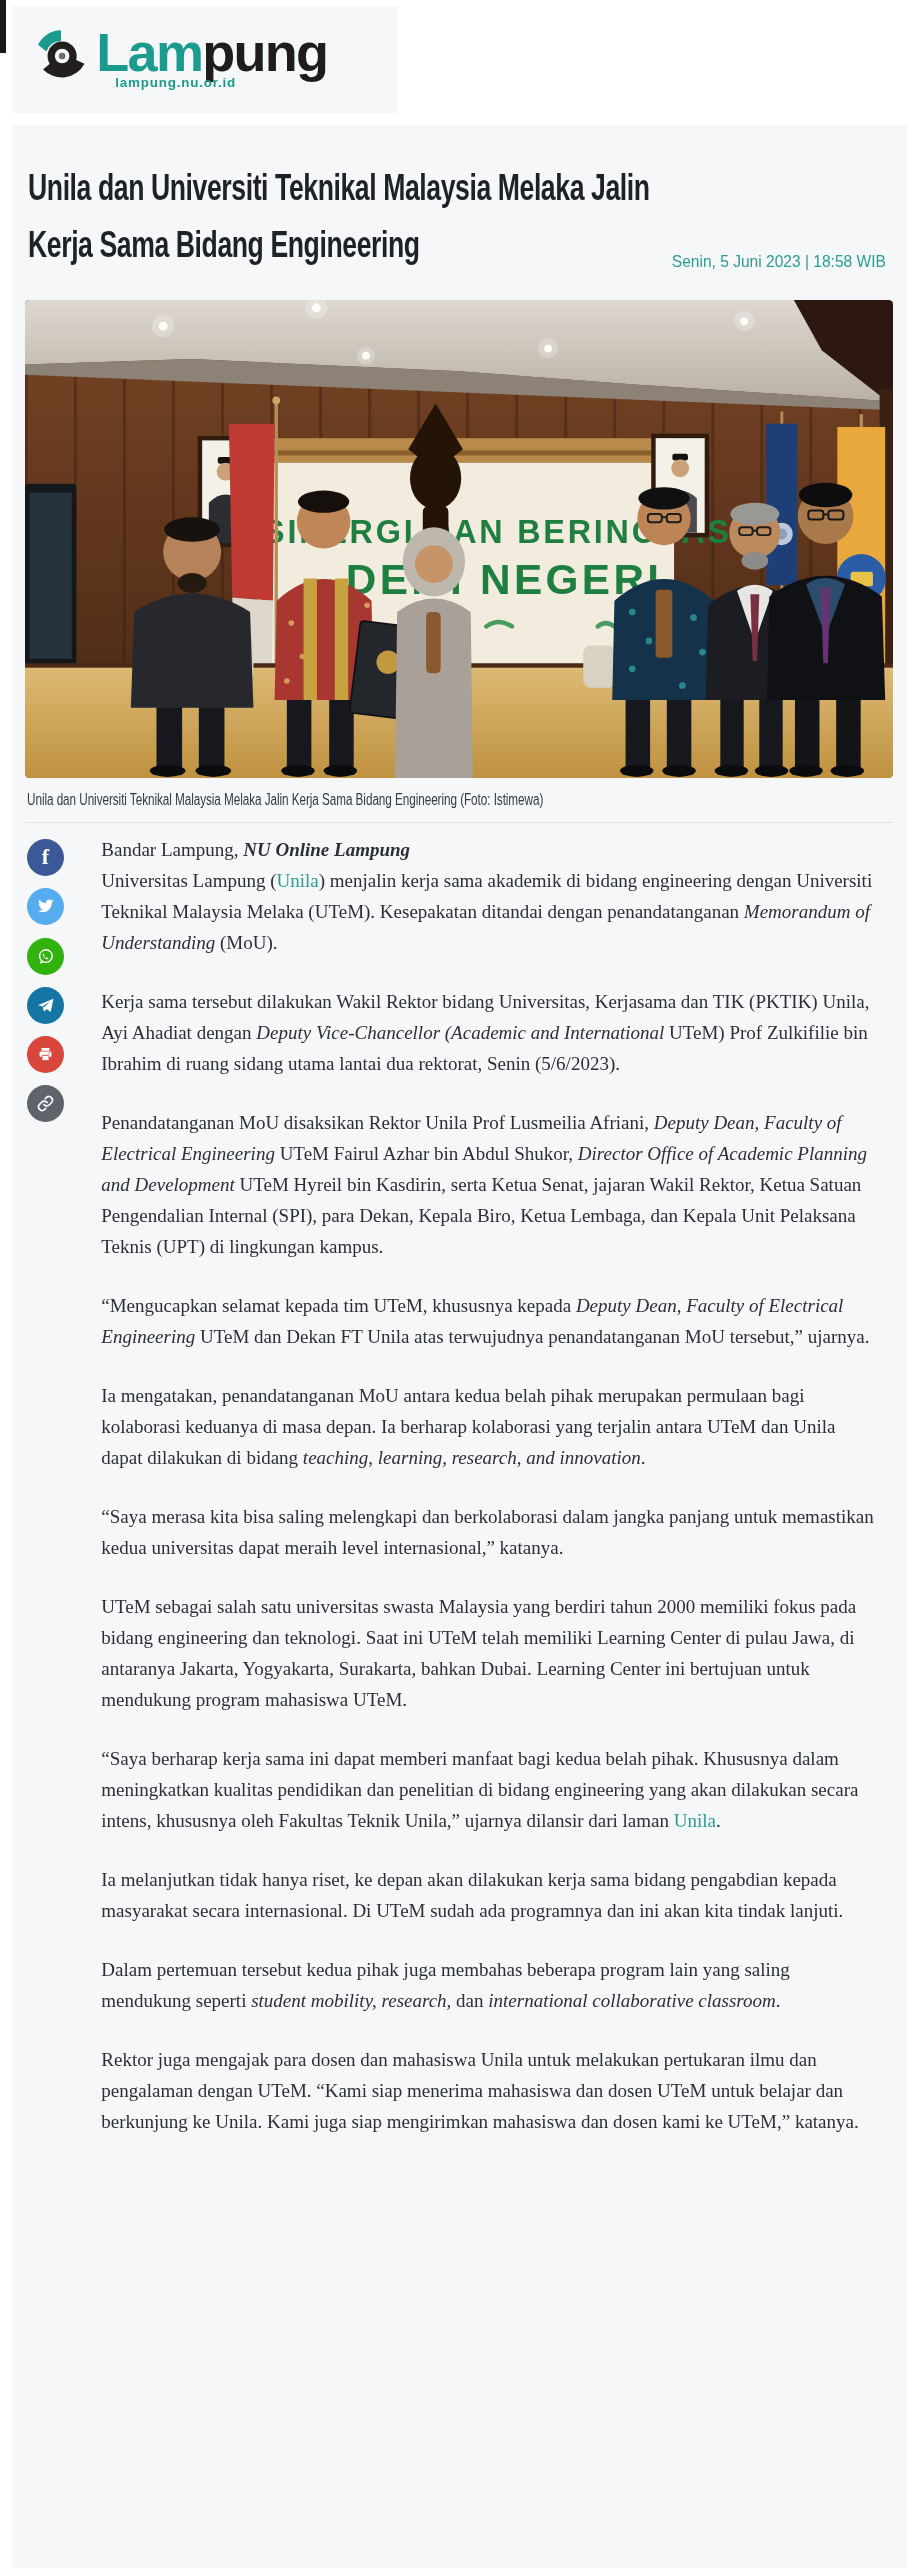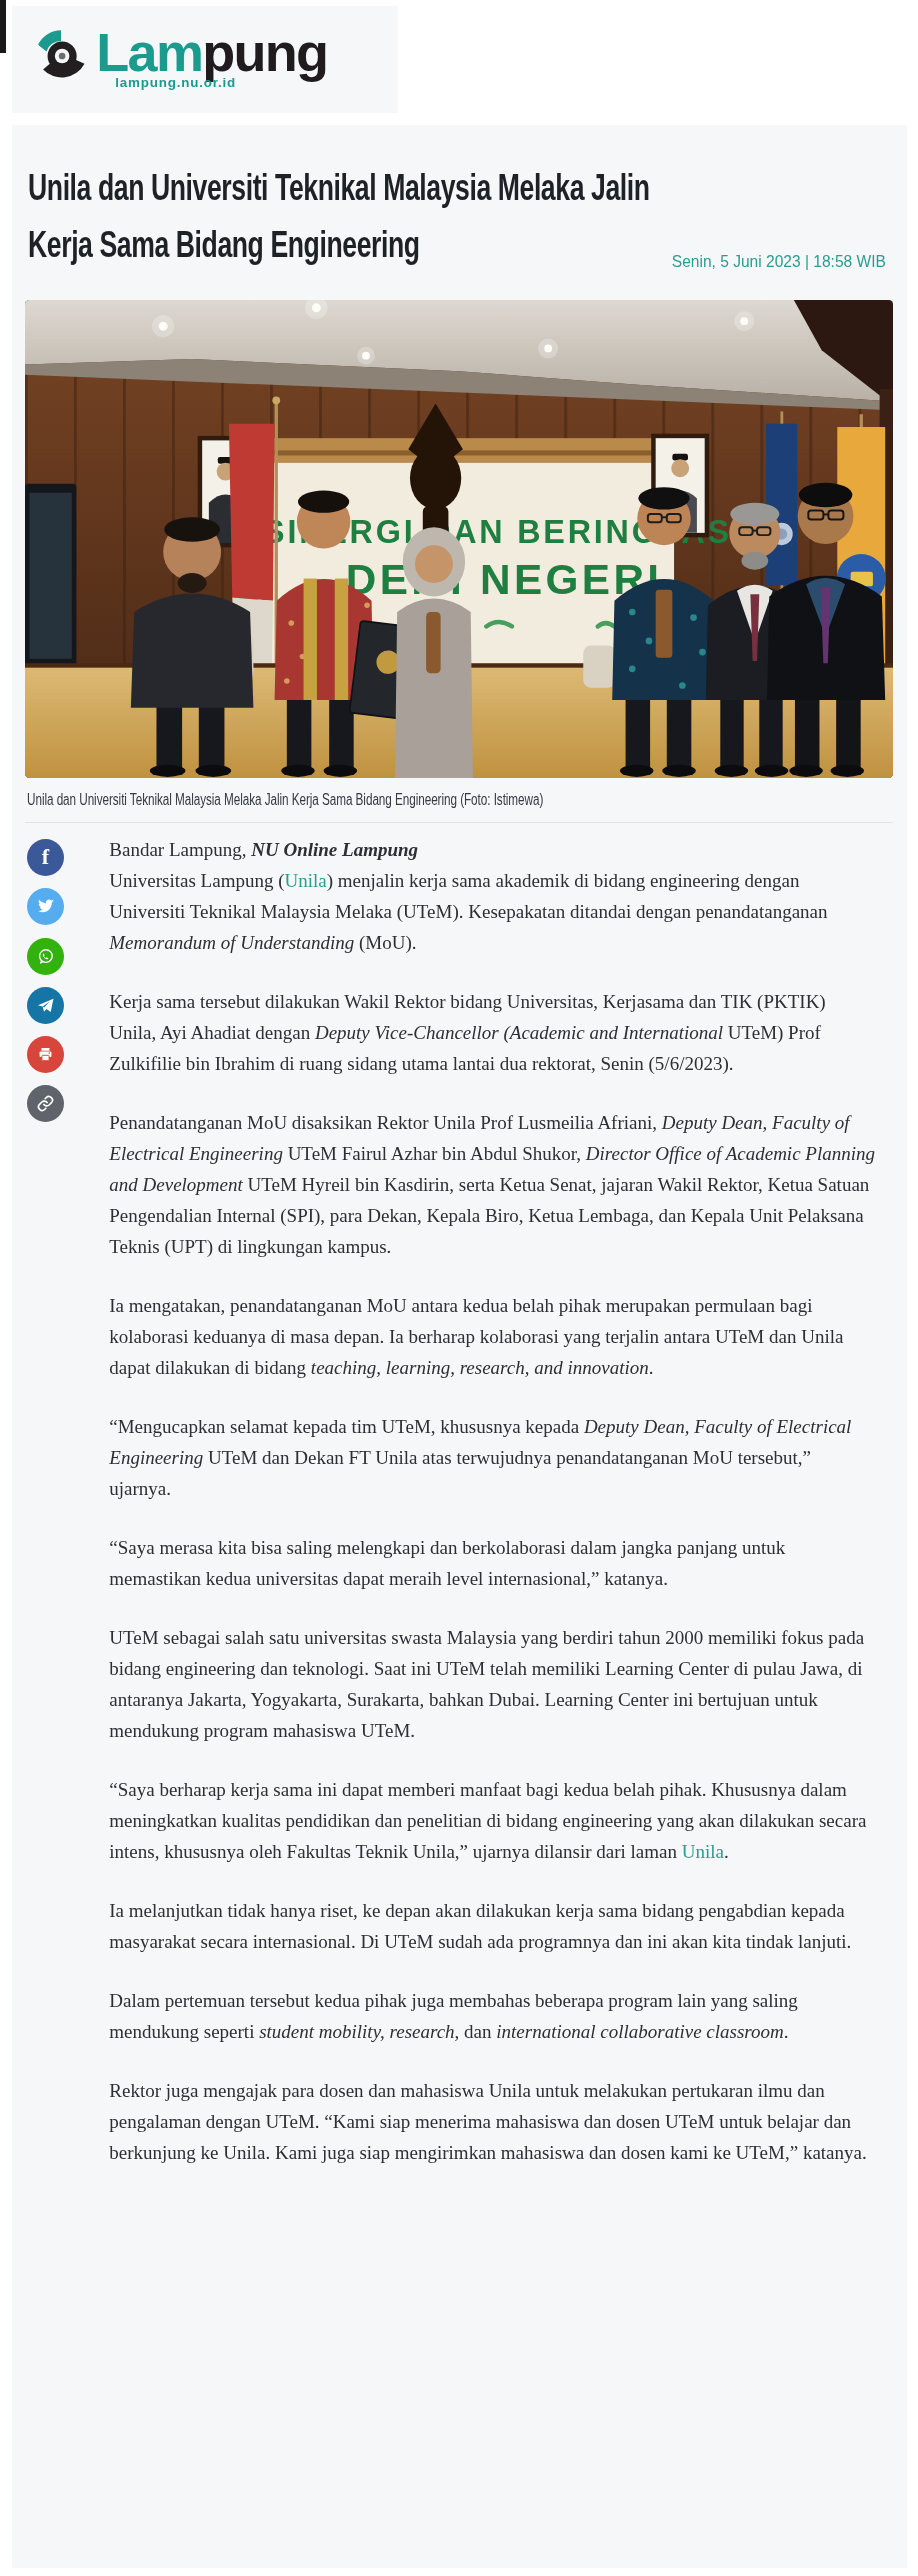--- a/index.html
+++ b/index.html
@@ -51,21 +51,21 @@
     width:37px;height:37px;border-radius:50%;border:none;padding:0;cursor:pointer;
     display:flex;align-items:center;justify-content:center;background:#888;
   }
   .share-btn svg{width:19px;height:19px;display:block;}
   .fb-f{font-family:"Liberation Serif",serif;font-weight:700;font-size:22px;color:#fff;line-height:1;margin-top:-1.1px;}
   
   .article-body{
     position:absolute;left:89px;top:709px;width:775px;
     font-family:"Liberation Serif",serif;font-size:19px;line-height:31px;color:var(--body-text);
   }
-  .article-body p{margin:0 0 28px 8px;}
+  .article-body p{margin:0 0 28px 0;}
   .article-body em{font-style:italic;}
   .article-body strong.bi{font-weight:700;font-style:italic;}
   a.inline-link{color:var(--teal);text-decoration:none;cursor:pointer;}
 </style>
 </head>
 <body>
 
 <div class="corner-bar"></div>
 
 <header class="header-card">
@@ -337,22 +337,22 @@
             <path d="M14 10.8a4.6 4.6 0 0 0-6.9-.4l-2.6 2.6a4.6 4.6 0 0 0 6.5 6.5l1.5-1.5"></path>
           </g>
         </svg>
     </button>
   </div>
 
   <div class="article-body">
       <p><span>Bandar Lampung, </span><strong class="bi">NU Online Lampung</strong><br><span>Universitas Lampung (</span><a class="inline-link" href="#">Unila</a><span>) menjalin kerja sama akademik di bidang engineering dengan Universiti Teknikal Malaysia Melaka (UTeM). Kesepakatan ditandai dengan penandatanganan </span><em>Memorandum of Understanding</em><span> (MoU).</span></p>
       <p><span>Kerja sama tersebut dilakukan Wakil Rektor bidang Universitas, Kerjasama dan TIK (PKTIK) Unila, Ayi Ahadiat dengan </span><em>Deputy Vice-Chancellor (Academic and International</em><span> UTeM) Prof Zulkifilie bin Ibrahim di ruang sidang utama lantai dua rektorat, Senin (5/6/2023).</span></p>
       <p><span>Penandatanganan MoU disaksikan Rektor Unila Prof Lusmeilia Afriani, </span><em>Deputy Dean, Faculty of Electrical Engineering</em><span> UTeM Fairul Azhar bin Abdul Shukor, </span><em>Director Office of Academic Planning and Development</em><span> UTeM Hyreil bin Kasdirin, serta Ketua Senat, jajaran Wakil Rektor, Ketua Satuan Pengendalian Internal (SPI), para Dekan, Kepala Biro, Ketua Lembaga, dan Kepala Unit Pelaksana Teknis (UPT) di lingkungan kampus.</span></p>
+      <p><span>“Mengucapkan selamat kepada tim UTeM, khususnya kepada </span><em>Deputy Dean, Faculty of Electrical Engineering</em><span> UTeM dan Dekan FT Unila atas terwujudnya penandatanganan MoU tersebut,” ujarnya.</span></p>
       <p><span>Ia mengatakan, penandatanganan MoU antara kedua belah pihak merupakan permulaan bagi kolaborasi keduanya di masa depan. Ia berharap kolaborasi yang terjalin antara UTeM dan Unila dapat dilakukan di bidang </span><em>teaching, learning, research, and innovation</em><span>.</span></p>
-      <p><span>“Mengucapkan selamat kepada tim UTeM, khususnya kepada </span><em>Deputy Dean, Faculty of Electrical Engineering</em><span> UTeM dan Dekan FT Unila atas terwujudnya penandatanganan MoU tersebut,” ujarnya.</span></p>
       <p><span>“Saya merasa kita bisa saling melengkapi dan berkolaborasi dalam jangka panjang untuk memastikan kedua universitas dapat meraih level internasional,” katanya.</span></p>
       <p><span>UTeM sebagai salah satu universitas swasta Malaysia yang berdiri tahun 2000 memiliki fokus pada bidang engineering dan teknologi. Saat ini UTeM telah memiliki Learning Center di pulau Jawa, di antaranya Jakarta, Yogyakarta, Surakarta, bahkan Dubai. Learning Center ini bertujuan untuk mendukung program mahasiswa UTeM.</span></p>
       <p><span>“Saya berharap kerja sama ini dapat memberi manfaat bagi kedua belah pihak. Khususnya dalam meningkatkan kualitas pendidikan dan penelitian di bidang engineering yang akan dilakukan secara intens, khususnya oleh Fakultas Teknik Unila,” ujarnya dilansir dari laman </span><a class="inline-link" href="#">Unila</a><span>.</span></p>
       <p><span>Ia melanjutkan tidak hanya riset, ke depan akan dilakukan kerja sama bidang pengabdian kepada masyarakat secara internasional. Di UTeM sudah ada programnya dan ini akan kita tindak lanjuti.</span></p>
       <p><span>Dalam pertemuan tersebut kedua pihak juga membahas beberapa program lain yang saling mendukung seperti </span><em>student mobility, research,</em><span> dan </span><em>international collaborative classroom</em><span>.</span></p>
       <p><span>Rektor juga mengajak para dosen dan mahasiswa Unila untuk melakukan pertukaran ilmu dan pengalaman dengan UTeM. “Kami siap menerima mahasiswa dan dosen UTeM untuk belajar dan berkunjung ke Unila. Kami juga siap mengirimkan mahasiswa dan dosen kami ke UTeM,” katanya.</span></p>
     </div>
 
 </main>
 

